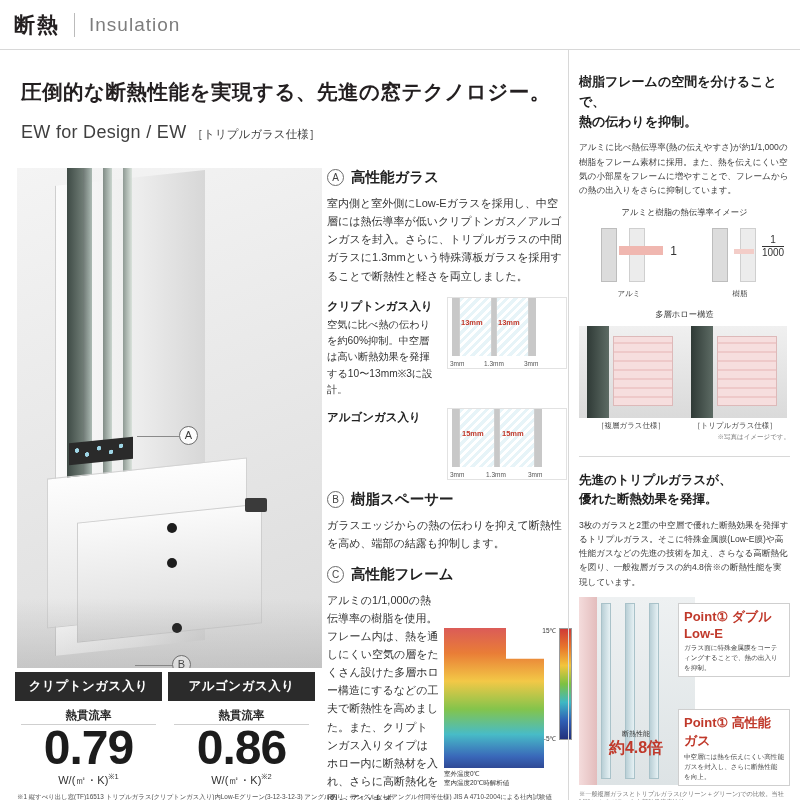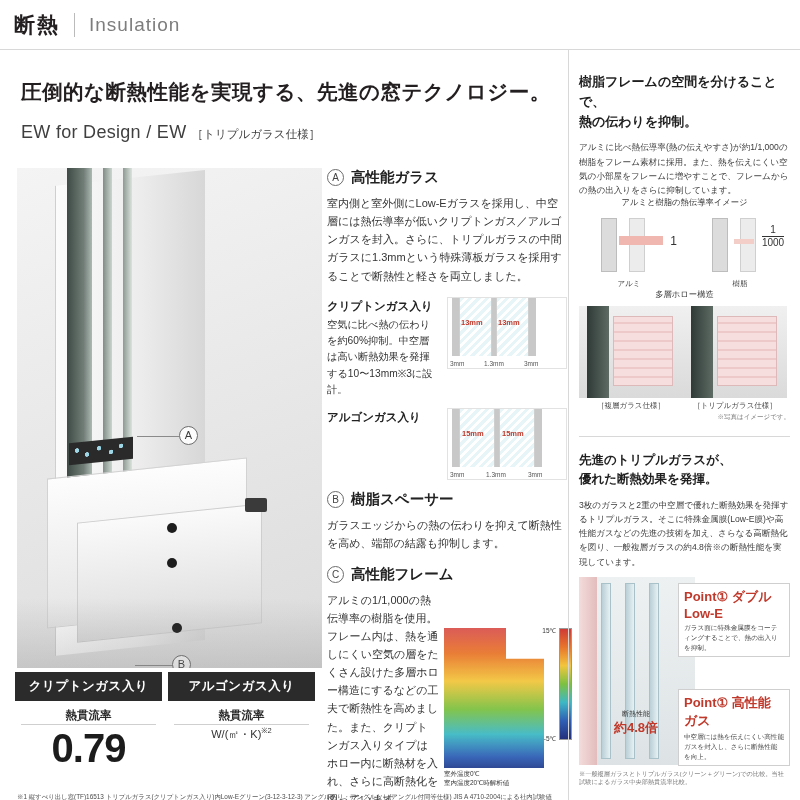--- a/index.html
+++ b/index.html
@@ -125,21 +125,21 @@
   .kpi { width:147px; text-align:center; }
   .kpi .title {
     background:#2b2b2b; color:#fff; font-size:12.5px; font-weight:bold;
     padding:6px 0; letter-spacing:0.5px;
   }
   .kpi .label {
     font-size:11.5px; color:#2b2b2b; font-weight:bold;
     padding:7px 0 1px; border-bottom:1px solid #cfcfcf; margin:0 6px;
   }
   .kpi .value {
-    font-size:40px; font-weight:bold; letter-spacing:-1px; line-height:46px; color:#1c1c1c;
+    font-size:48px; font-weight:bold; letter-spacing:-1px; line-height:46px; color:#1c1c1c;
   }
   .kpi .unit { font-size:11px; color:#333; padding-bottom:4px; }
   .kpi .unit sup { font-size:7.5px; }
 
   
   .abc { position:absolute; left:320px; top:118px; width:240px; }
   .abc-head { display:flex; align-items:center; gap:7px; margin-bottom:7px; }
   .abc-head .circ {
     width:17px; height:17px; border:1px solid #6c6c6c; border-radius:50%;
     font-size:10px; line-height:15px; text-align:center; color:#444; flex:none;
@@ -195,21 +195,21 @@
 
   
   .right {
     position:absolute; left:568px; top:50px; width:232px; height:750px;
     border-left:1px solid #d8d8d8; padding:0 10px;
   }
   .r-h1 {
     font-size:13px; font-weight:bold; line-height:1.55; margin-top:22px; color:#1f1f1f;
   }
   .r-body { font-size:8.6px; line-height:1.65; color:#3b3b3b; margin-top:8px; }
-  .r-cap { font-size:8.3px; color:#333; text-align:center; margin-top:0; }
+  .r-cap { font-size:8.3px; color:#333; text-align:center; margin-top:10px; }
 
   .cmp { display:flex; justify-content:space-between; margin-top:6px; }
   .cmp-box { width:100px; text-align:center; }
   .cmp-fig {
     position:relative; height:62px; background:#fff;
   }
   .cmp-bar {
     position:absolute; left:22px; top:4px; width:16px; height:54px;
     background:#dcdcdc; border:1px solid #bdbdbd;
   }
@@ -270,21 +270,21 @@
     border:1px solid #cfcfcf; background:#fff; padding:4px 5px;
   }
   .point .pt-t { font-size:13px; font-weight:bold; color:#c0392b; margin-bottom:2px; }
   .point .pt-b { font-size:6.6px; line-height:1.5; color:#444; }
   .pt1 { top:6px; }
   .pt2 { top:112px; }
   .perf-badge {
     position:absolute; left:20px; bottom:28px; width:74px; text-align:center;
     font-size:7px; color:#333;
   }
-  .perf-badge b { display:block; font-size:13px; color:#c0392b; line-height:18px; }
+  .perf-badge b { display:block; font-size:16px; color:#c0392b; line-height:18px; }
   .r-note { font-size:6.2px; color:#777; margin-top:5px; line-height:1.4; }
 </style>
 </head>
 <body>
 
 <div class="page">
 
   <div class="header">
     <span class="kanji">断熱</span>
     <span class="vbar"></span>
@@ -320,24 +320,28 @@
       <div class="cal cal-b">B</div>
 
       <div class="base-shadow"></div>
     </div>
 
     <div class="kpis">
       <div class="kpi">
         <div class="title">クリプトンガス入り</div>
         <div class="label">熱貫流率</div>
         <div class="value">0.79</div>
+        <div class="unit">
+          <span>W/(㎡・K)</span><sup>※1</sup>
+        </div>
       </div>
       <div class="kpi">
         <div class="title">アルゴンガス入り</div>
         <div class="label">熱貫流率</div>
+        <div class="value">0.86</div>
         <div class="unit">
           <span>W/(㎡・K)</span><sup>※2</sup>
         </div>
       </div>
     </div>
 
     <div class="abc">
 
       <div>
         <div class="abc-head">

